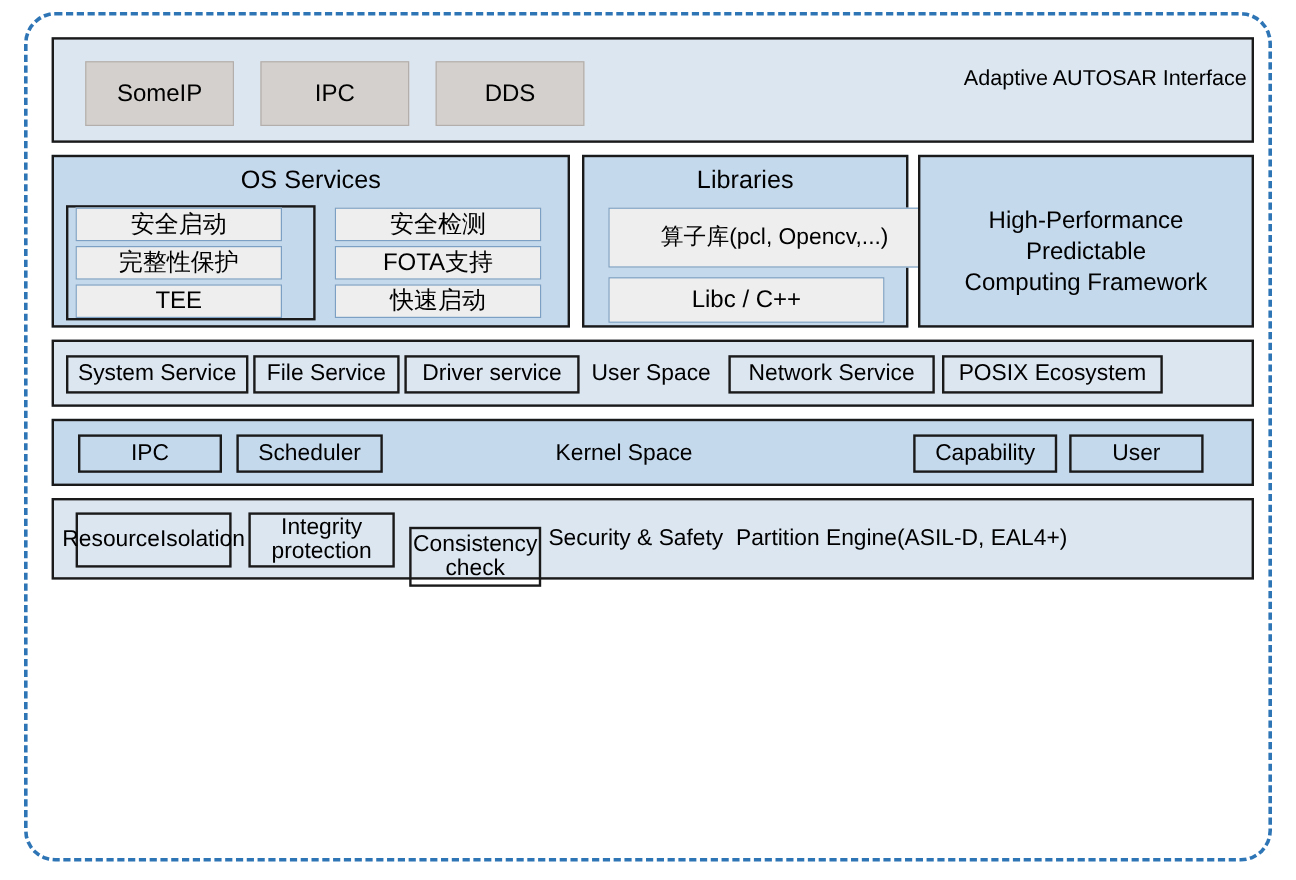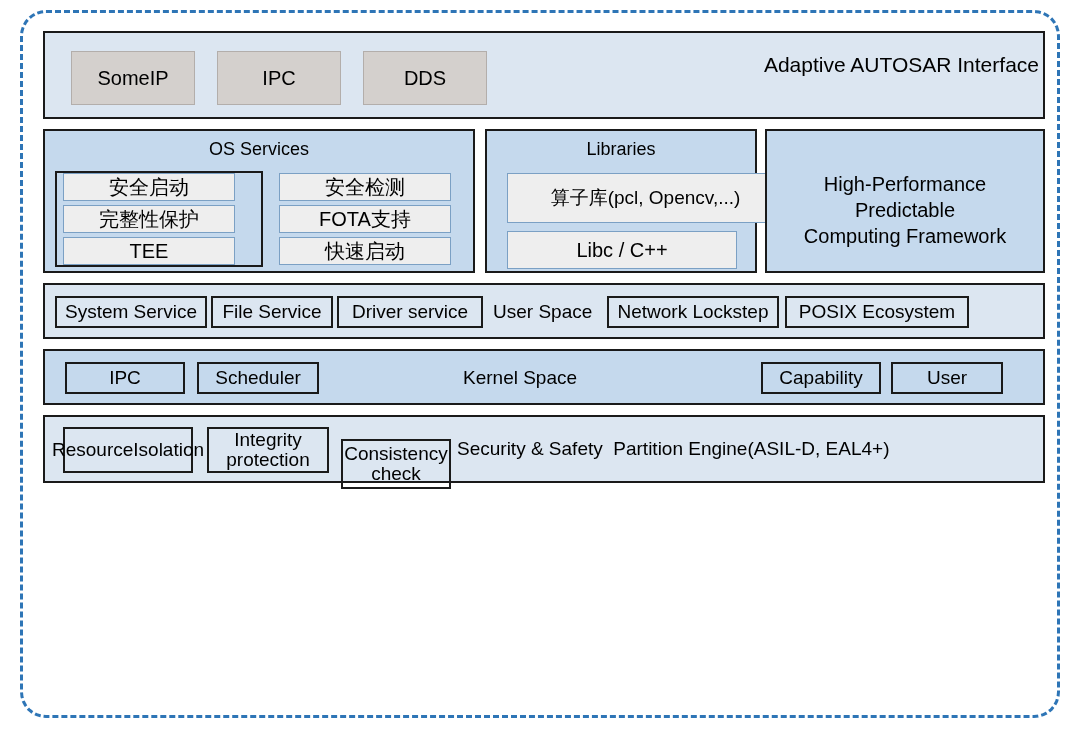--- a/index.html
+++ b/index.html
@@ -60,21 +60,21 @@
     align-items: center;
     justify-content: center;
     font-size: 20px;
   }
   #chip-someip { left: 26px;  top: 18px; width: 124px; height: 54px; }
   #chip-ipc    { left: 172px; top: 18px; width: 124px; height: 54px; }
   #chip-dds    { left: 318px; top: 18px; width: 124px; height: 54px; }
   #label-autosar {
     position: absolute;
     right: 4px; top: 18px;
-    font-size: 21px;
+    font-size: 18px;
     line-height: 28px;
   }
 
   
   #row-middle {
     position: absolute;
     left: 0; top: 98px; width: 1002px; height: 144px;
   }
   .panel {
     position: absolute;
@@ -85,21 +85,21 @@
     height: 144px;
   }
   #panel-os  { left: 0px;   width: 432px; }
   #panel-lib { left: 442px; width: 272px; }
   #panel-hpc { left: 722px; width: 280px; }
 
   .panel-title {
     position: absolute;
     top: 8px; left: 0; right: 0;
     text-align: center;
-    font-size: 18px;
+    font-size: 21px;
   }
 
   
   #security-service {
     position: absolute;
     left: 10px; top: 40px;
     width: 208px; height: 96px;
     box-sizing: border-box;
     border: 2px solid #1a1a1a;
     background: transparent;
@@ -277,21 +277,21 @@
           <span>Computing Framework</span>
         </div>
       </div>
     </div>
 
     <div class="band" id="row-userspace">
       <div class="outline-chip" id="chip-system-service">System Service</div>
       <div class="outline-chip" id="chip-file-service">File Service</div>
       <div class="outline-chip" id="chip-driver-service">Driver service</div>
       <div class="band-label" id="label-user-space">User Space</div>
-      <div class="outline-chip" id="chip-network-service">Network Lockstep</div>
+      <div class="outline-chip" id="chip-network-service">Network Service</div>
       <div class="outline-chip" id="chip-posix">POSIX Ecosystem</div>
     </div>
 
     <div class="band dark" id="row-kernelspace">
       <div class="outline-chip" id="chip-ipc-kernel">IPC</div>
       <div class="outline-chip" id="chip-scheduler">Scheduler</div>
       <div class="band-label" id="label-kernel-space">Kernel Space</div>
       <div class="outline-chip" id="chip-capability">Capability</div>
       <div class="outline-chip" id="chip-arch">User</div>
     </div>

